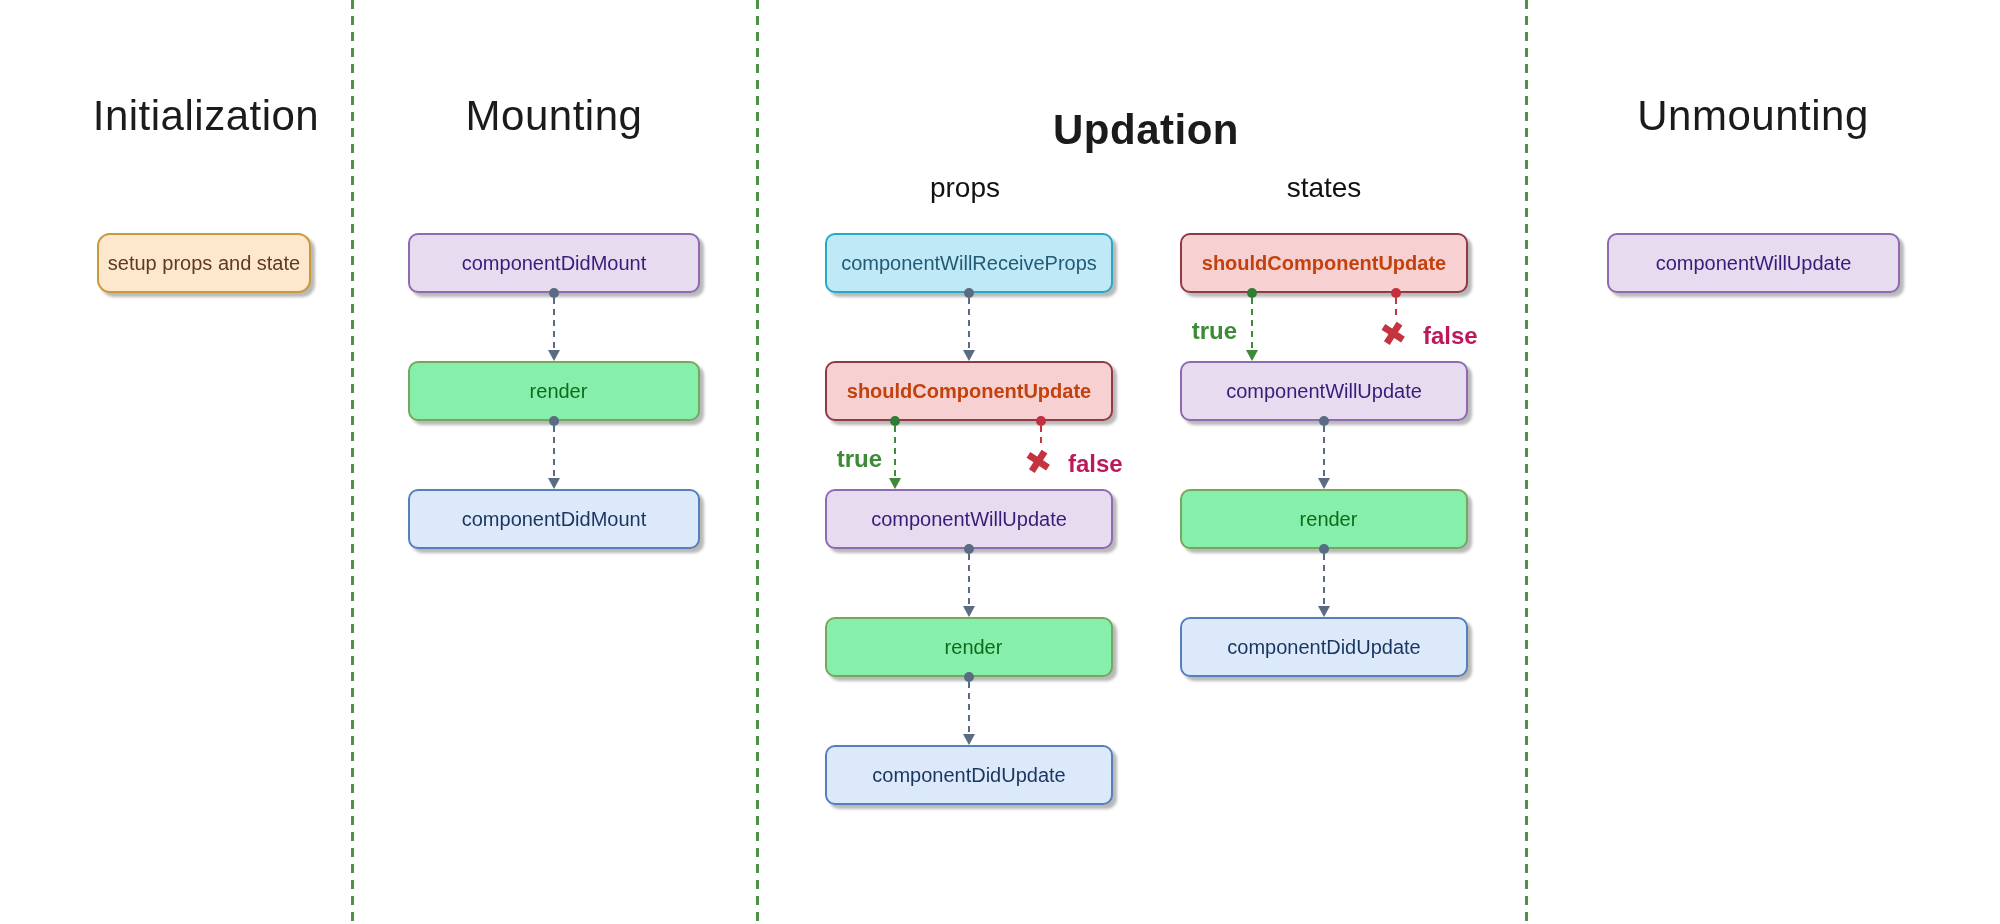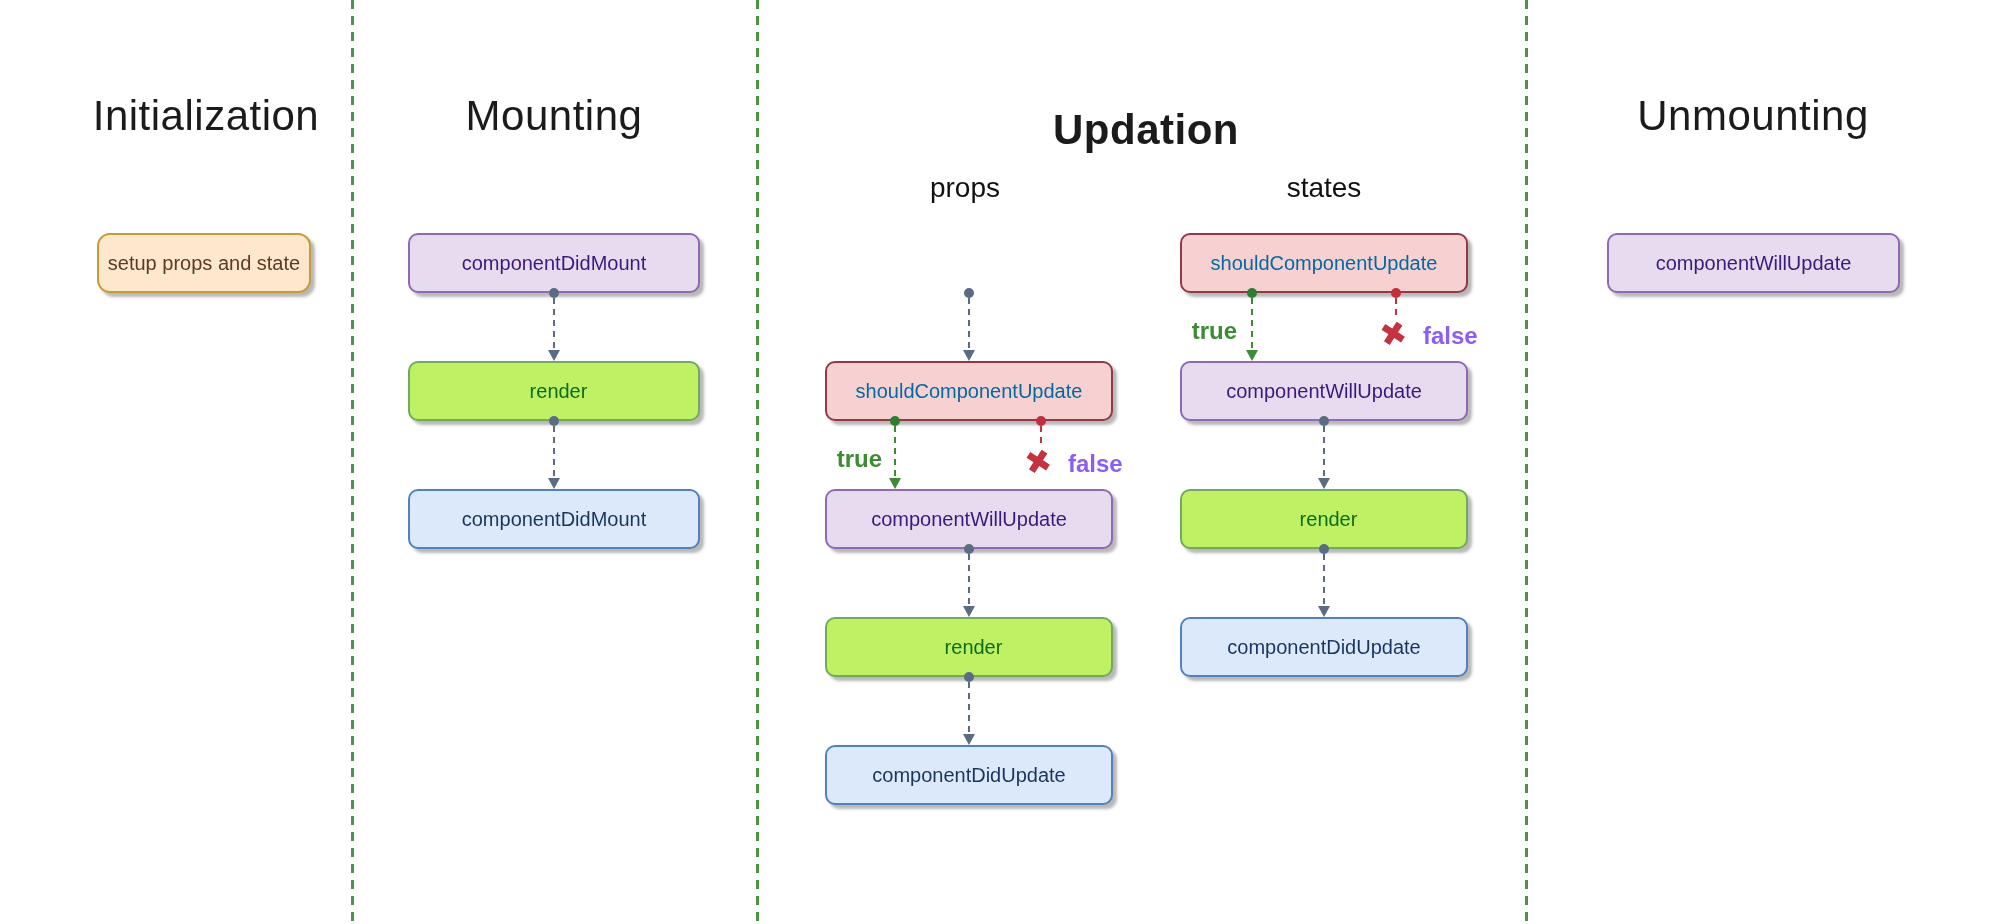--- a/index.html
+++ b/index.html
@@ -20,41 +20,41 @@
     font-size:28px;color:#111;font-weight:500;
   }
   .box{
     position:absolute;height:60px;border-radius:10px;border:2px solid;
     box-shadow:4px 4px 3px rgba(0,0,0,0.28);
     display:flex;align-items:center;justify-content:center;
     font-size:20px;box-sizing:border-box;
   }
   .box.orange{background:#fde7cd;border-color:#c89b38;color:#5d3a21;border-radius:13px;}
   .box.purple{background:#e6dbef;border-color:#8e6bb0;color:#3c1a7a;}
-  .box.green {background:#bef264;border-color:#74a85e;color:#0f6b1a;padding-left:9px;}
+  .box.green {background:#86efac;border-color:#74a85e;color:#0f6b1a;padding-left:9px;}
   .box.blue  {background:#dce9fb;border-color:#5580bd;color:#1a365f;}
   .box.cyan  {background:#bfe9f6;border-color:#2aa7c4;color:#235a74;}
-  .box.red   {background:#f7d1d1;border-color:#8f3a45;color:#0369a1;}
+  .box.red   {background:#f7d1d1;border-color:#8f3a45;color:#c2410c;font-weight:bold;}
 
   .conn{position:absolute;width:14px;display:flex;flex-direction:column;align-items:center;}
   .conn .dot{flex:none;width:10px;height:10px;border-radius:50%;margin-top:-5px;}
   .conn .dash{width:2px;flex:1;}
   .conn .head{flex:none;width:0;height:0;border-left:6px solid transparent;border-right:6px solid transparent;border-top:11px solid;}
 
   .dot.slate{background:#5a6b84;} .dash.slate{background-image:repeating-linear-gradient(to bottom,#5a6b84 0 6px,transparent 6px 11px);} .head.slate{border-top-color:#5a6b84;}
   .dot.grn{background:#2f7d32;}  .dash.grn{background-image:repeating-linear-gradient(to bottom,#3d8b37 0 6px,transparent 6px 11px);}  .head.grn{border-top-color:#3d8b37;}
   .dot.crim{background:#c22f3e;} .dash.crim{background-image:repeating-linear-gradient(to bottom,#c53240 0 6px,transparent 6px 11px);}
 
   .xmark{
     position:absolute;font-size:32px;line-height:32px;font-weight:bold;color:#c53240;
     transform:rotate(-12deg);
   }
   .blabel{position:absolute;font-size:24px;font-weight:700;}
   .blabel.true{color:#3d8b37;width:70px;text-align:right;}
-  .blabel.false{color:#8b5cf6;}
+  .blabel.false{color:#be185d;}
 </style>
 </head>
 <body>
 
 <div id="canvas">
 
   <div class="sep" style="left:351px;"></div>
   <div class="sep" style="left:756px;"></div>
   <div class="sep" style="left:1525px;"></div>
 
@@ -76,20 +76,21 @@
     <span class="dot slate"></span>
     <span class="dash slate"></span>
     <span class="head slate"></span>
   </div>
   <div class="conn" style="left:547px;top:421px;height:68px;">
     <span class="dot slate"></span>
     <span class="dash slate"></span>
     <span class="head slate"></span>
   </div>
 
+  <div class="box cyan" style="left:825px;top:233px;width:288px;">componentWillReceiveProps</div>
   <div class="box red" style="left:825px;top:361px;width:288px;">shouldComponentUpdate</div>
   <div class="box purple" style="left:825px;top:489px;width:288px;">componentWillUpdate</div>
   <div class="box green" style="left:825px;top:617px;width:288px;">render</div>
   <div class="box blue" style="left:825px;top:745px;width:288px;">componentDidUpdate</div>
 
   <div class="conn" style="left:962px;top:293px;height:68px;">
     <span class="dot slate"></span>
     <span class="dash slate"></span>
     <span class="head slate"></span>
   </div>

